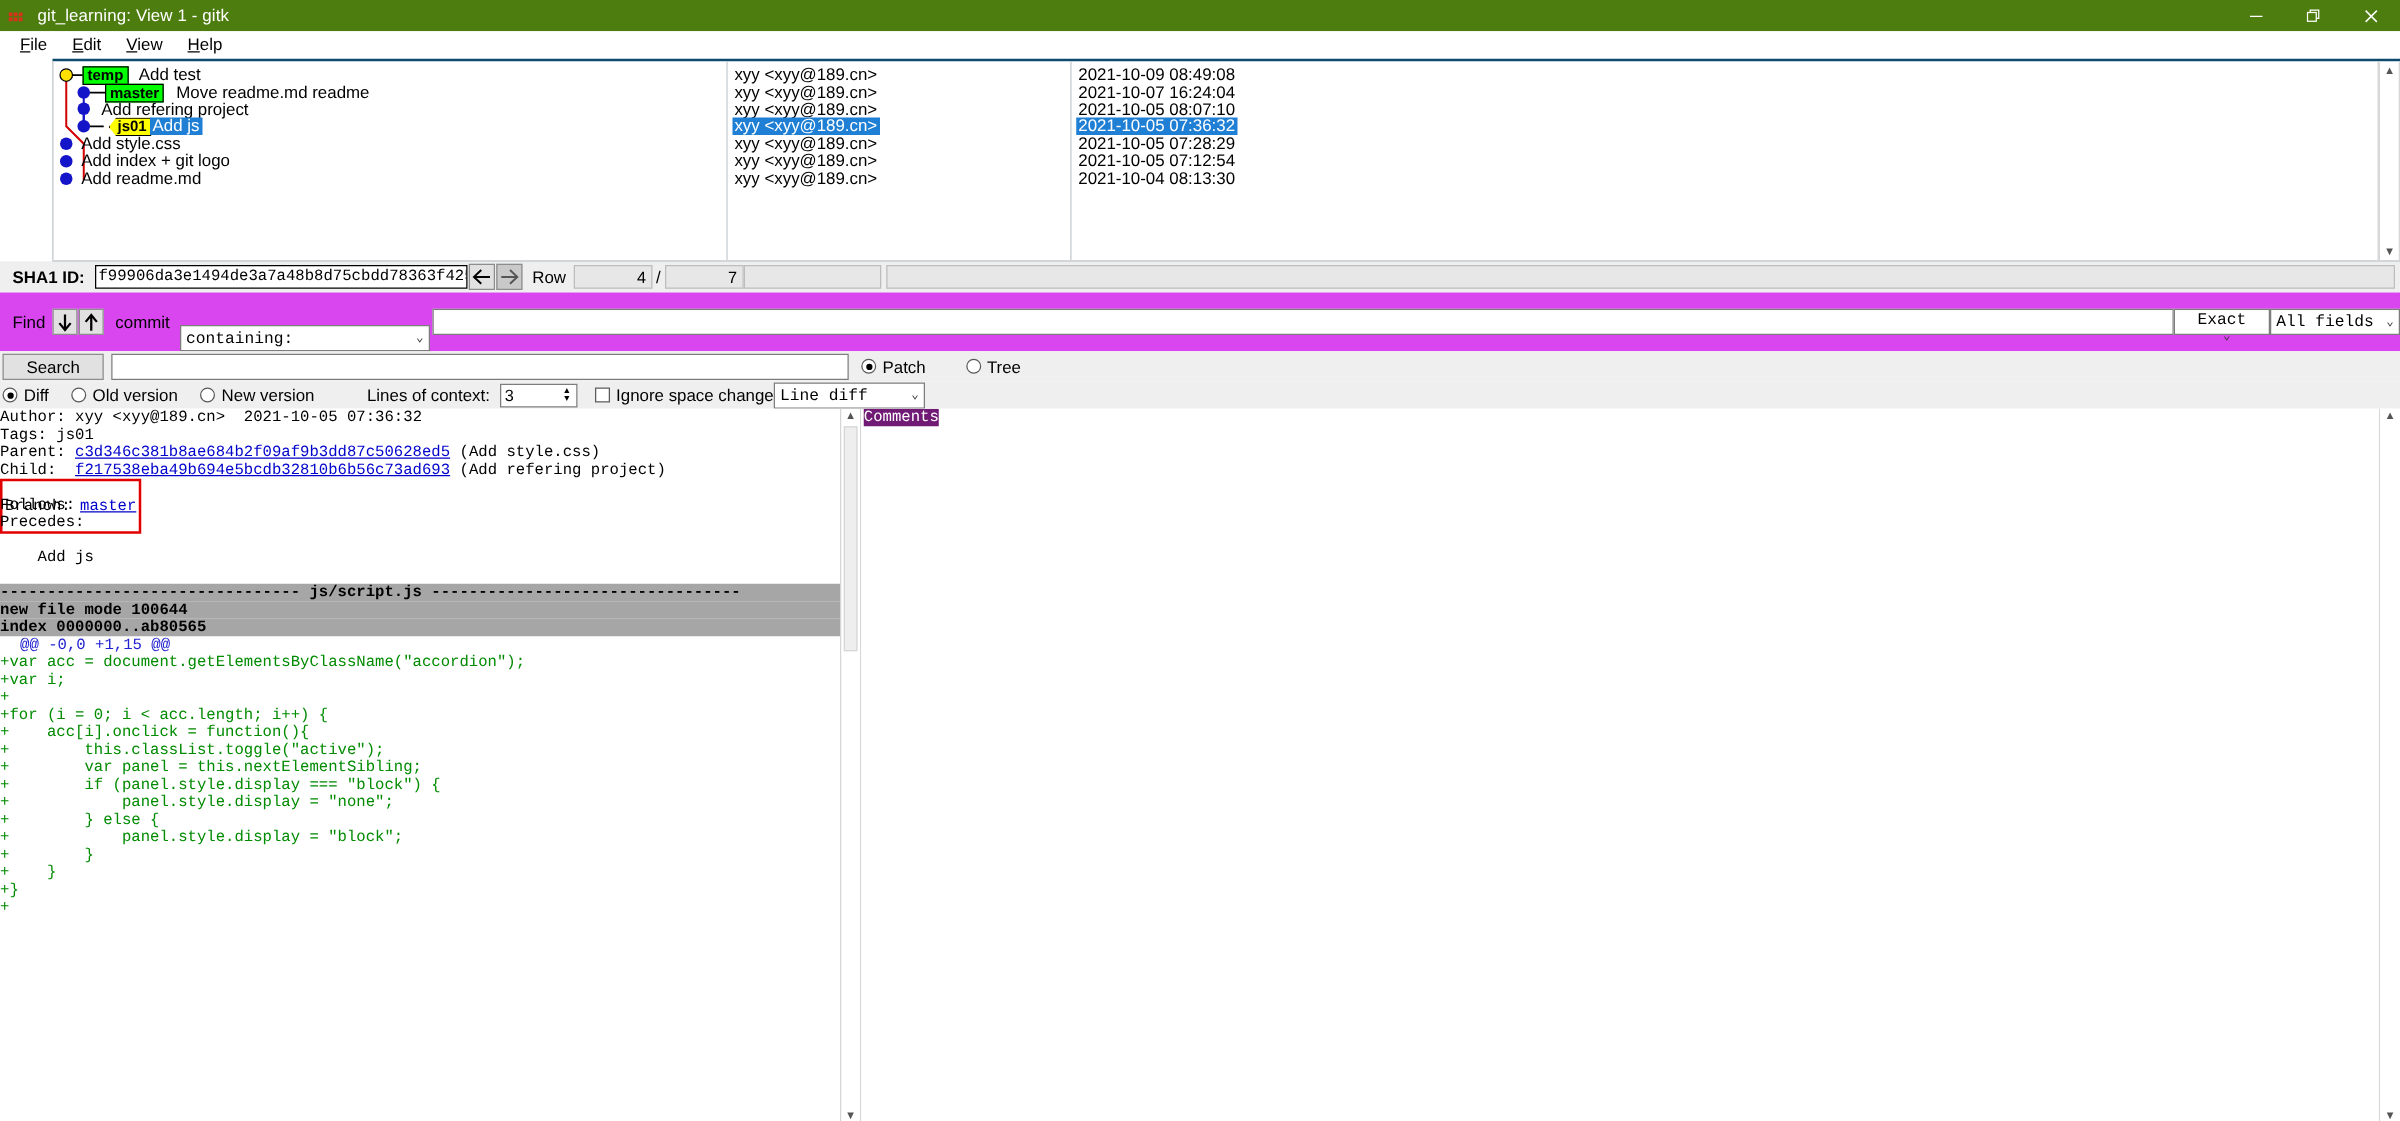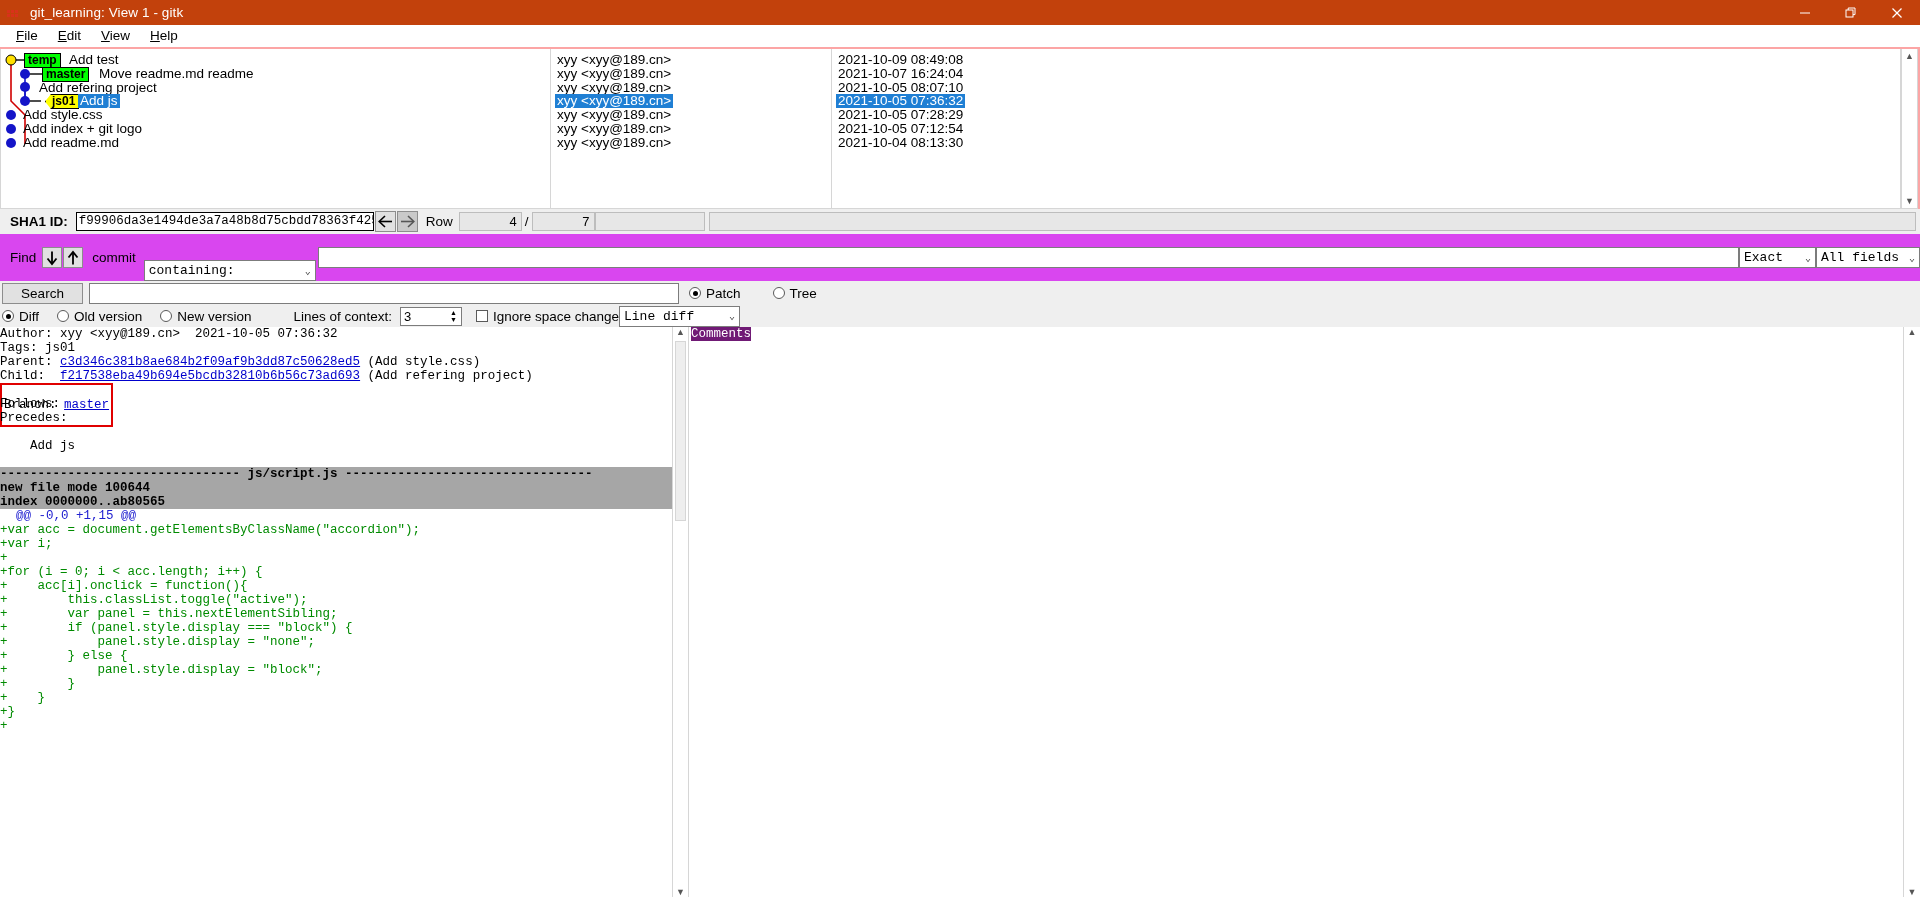--- a/index.html
+++ b/index.html
@@ -7,21 +7,21 @@
     margin: 0; padding: 0;
     width: 1920px; height: 897px;
     overflow: hidden;
     background: #ffffff;
     font-family: "Liberation Sans", sans-serif;
   }
   #app { width: 1920px; height: 897px; position: relative; display: flex; flex-direction: column; }
 
   
   .titlebar {
-    height: 25px; background: #c2410c; color: #ffffff;
+    height: 25px; background: #4d7c0f; color: #ffffff;
     display: flex; align-items: center; flex: 0 0 25px;
     font-size: 13.5px; padding-left: 6px; user-select: none;
   }
   .app-icon { width: 16px; height: 16px; margin-right: 8px; position: relative; flex: 0 0 16px; }
   .app-icon i { position: absolute; width: 3px; height: 3px; background: #d8321a; display: block; }
   .title-text { font-size: 13.5px; letter-spacing: .1px; }
   .winbtns { margin-left: auto; display: flex; height: 25px; }
   .winbtn {
     width: 46px; height: 25px; display: flex; align-items: center; justify-content: center;
     color: #fff; font-size: 13px; line-height: 1;
@@ -32,22 +32,22 @@
   
   .menubar {
     height: 22px; flex: 0 0 22px; background: #ffffff;
     display: flex; align-items: center; padding-left: 6px; font-size: 13.5px; color: #000;
   }
   .menu-item { padding: 0 10px; line-height: 22px; }
   .menu-item u { text-decoration: underline; }
 
   
   .commitpanes {
-    flex: 0 0 162px; display: flex; background: #fca5a5;
-    padding: 2px 0 0 0; position: relative; align-items: stretch;
+    flex: 0 0 162px; display: flex; background: #0c4a6e;
+    padding: 2px 0 0 0; position: relative; align-items: stretch; margin-left: 42px;
   }
   .pane {
     background: #ffffff; border: 1px solid #d6d6d6; border-top: none; border-left: none;
     position: relative; overflow: hidden; height: 160px;
   }
   .pane-graph { width: 551px; border-left: 1px solid #d6d6d6; }
   .pane-author { width: 281px; }
   .pane-date { width: 1069px; }
 
   
@@ -116,21 +116,21 @@
     display: flex; align-items: center; justify-content: center; margin-right: 1px;
   }
   .find-kind { padding: 0 8px 0 8px; font-size: 13.5px; }
   .combobox {
     height: 21px; border: 1px solid #7c7c7c; background: #ffffff;
     display: flex; align-items: center; justify-content: space-between;
     font-family: "Liberation Mono", monospace; font-size: 13px; padding: 0 4px 0 4px; color: #000;
   }
   .combobox .chev { margin-left: 8px; color: #333; font-size: 10px; }
   .find-input { flex: 1; height: 21px; border: 1px solid #7c7c7c; background: #fff; margin: 0 0 0 2px; }
-  .combo-exact { width: 77px; }
+  .combo-exact { width: 77px; flex-direction: column; }
   .combo-fields { width: 104px; }
 
   
   .searchrow {
     flex: 0 0 24px; background: #efefef; display: flex; align-items: center; padding: 0 2px;
   }
   .searchbtn {
     width: 81px; height: 21px; border: 1px solid #8d8d8d; background: #e1e1e1;
     display: flex; align-items: center; justify-content: center; font-size: 13.5px;
   }
@@ -337,21 +337,21 @@
         <polyline points="2.5,8.5 7,14 11.5,8.5" fill="none" stroke="#000" stroke-width="1.8"></polyline>
       </svg>
     </span>
     <span class="arrowbtn">
       <svg width="14" height="16" viewBox="0 0 14 16">
         <line x1="7" y1="14.5" x2="7" y2="3" stroke="#000" stroke-width="1.8"></line>
         <polyline points="2.5,7.5 7,2 11.5,7.5" fill="none" stroke="#000" stroke-width="1.8"></polyline>
       </svg>
     </span>
     <span class="find-kind">commit</span>
-    <span class="combobox" style="width:172px;margin-top:26px;">
+    <span class="combobox" style="width:200px;margin-top:26px;">
       <span>containing:</span>
       <span class="chev">⌄</span>
     </span>
     <span class="find-input"></span>
     <span class="combobox combo-exact">
       <span>Exact</span>
       <span class="chev">⌄</span>
     </span>
     <span class="combobox combo-fields">
       <span>All fields</span>

